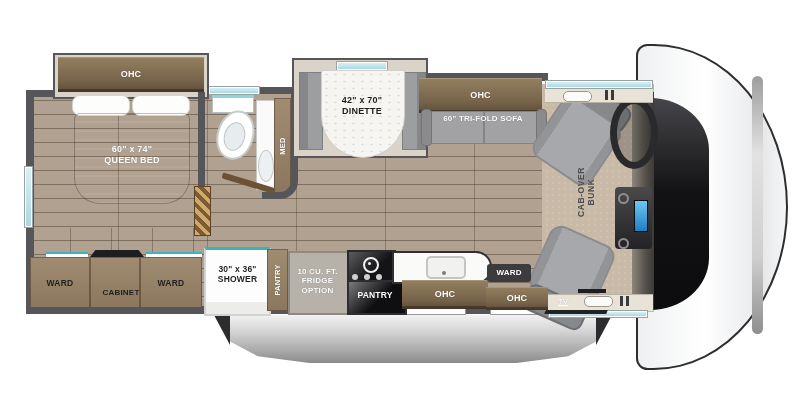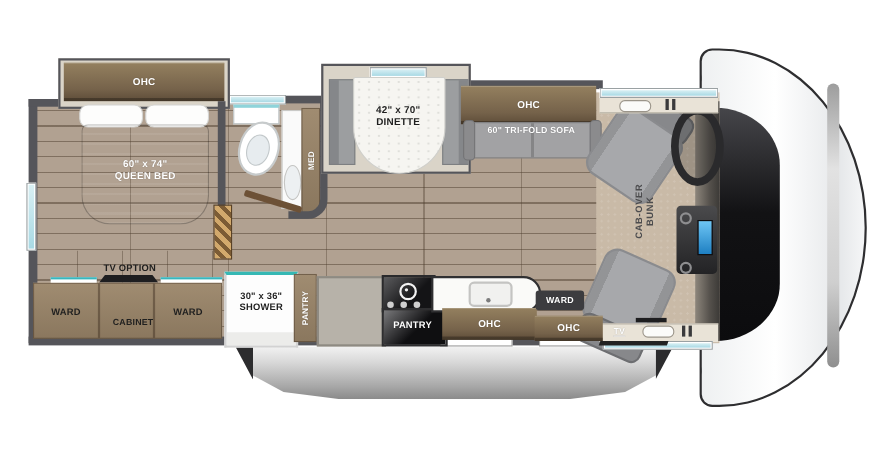--- a/index.html
+++ b/index.html
@@ -156,40 +156,42 @@
   <div class="lbl lblw" style="left:550px;top:296px;width:26px;height:12px;font-size:8px;text-decoration:underline;">TV</div>
   <div class="abs" style="left:584px;top:296px;width:27px;height:9px;background:#fbfbf9;border:1px solid #9b958a;border-radius:5px;"></div>
   <div class="abs" style="left:620px;top:296px;width:3px;height:10px;background:#3a3a3c;"></div>
   <div class="abs" style="left:626px;top:296px;width:3px;height:10px;background:#3a3a3c;"></div>
   <div class="winblue" style="left:548px;top:310px;width:100px;height:8px;"></div>
   <div class="abs" style="left:545px;top:310px;width:62px;height:4px;background:#222;transform:skewX(-20deg);"></div>
 
   <div class="abs" style="left:30px;top:228px;width:172px;height:29px;
               background:linear-gradient(180deg,#a3907a,#8c7a64);
               background-image:repeating-linear-gradient(90deg, rgba(0,0,0,0) 0 40px, rgba(60,45,30,.35) 40px 41px);"></div>
-  <div class="lbl" style="left:58px;top:237px;width:120px;height:12px;font-size:8.5px;">TV OPTION</div>
   <div class="abs" style="left:90px;top:250px;width:54px;height:7px;background:#1e1e20;
               clip-path:polygon(10% 0,90% 0,100% 100%,0 100%);"></div>
   <div class="tealwin" style="left:46px;top:252px;width:42px;height:6px;"></div>
   <div class="tealwin" style="left:146px;top:252px;width:56px;height:6px;"></div>
   <div class="woodlite" style="left:30px;top:257px;width:60px;height:51px;"></div>
   <div class="lbl" style="left:30px;top:276px;width:60px;height:14px;font-size:8.5px;">WARD</div>
   <div class="woodlite" style="left:90px;top:257px;width:50px;height:51px;"></div>
   <div class="lbl" style="left:90px;top:286px;width:62px;height:14px;font-size:8px;">CABINET</div>
   <div class="woodlite" style="left:140px;top:257px;width:62px;height:51px;"></div>
   <div class="lbl" style="left:140px;top:276px;width:62px;height:14px;font-size:8.5px;">WARD</div>
 
   <div class="abs" style="left:204px;top:247px;width:63px;height:64px;background:#fdfdfd;border:2px solid #d2d2d2;
               border-top:3px solid #35b8b4;box-shadow:inset 0 -12px 0 #ececea;"></div>
   <div class="lbl" style="left:204px;top:258px;width:67px;height:32px;font-size:8.5px;">30" x 36"
 SHOWER</div>
 
   <div class="woodlite" style="left:267px;top:249px;width:21px;height:62px;"></div>
   <div class="lbl lblw" style="left:252px;top:275px;width:52px;height:10px;font-size:7.5px;transform:rotate(-90deg);">PANTRY</div>
   <div class="abs" style="left:288px;top:251px;width:59px;height:60px;background:#b7b2a9;border:2px solid #8e8a82;"></div>
+  <div class="lbl lblw" style="left:288px;top:254px;width:59px;height:54px;font-size:8px;">10 CU. FT.
+FRIDGE
+OPTION</div>
   <div class="abs" style="left:347px;top:250px;width:45px;height:30px;
               background:linear-gradient(135deg,#5c5c5e,#141416 60%);border:2px solid #2a2a2c;"></div>
   <div class="abs" style="left:363px;top:257px;width:12px;height:12px;border:2px solid #f2f2f2;border-radius:50%;"></div>
   <div class="abs" style="left:368px;top:262px;width:3px;height:3px;background:#f2f2f2;border-radius:50%;"></div>
   <div class="abs" style="left:352px;top:274px;width:6px;height:6px;background:#cfcfcf;border-radius:50%;"></div>
   <div class="abs" style="left:364px;top:274px;width:6px;height:6px;background:#cfcfcf;border-radius:50%;"></div>
   <div class="abs" style="left:376px;top:274px;width:6px;height:6px;background:#cfcfcf;border-radius:50%;"></div>
   <div class="abs" style="left:347px;top:280px;width:56px;height:31px;border:2px solid #2e2e30;
               background:linear-gradient(135deg,#7a7a7c,#0f0f11 55%);"></div>
   <div class="lbl lblw" style="left:347px;top:288px;width:56px;height:14px;font-size:8.5px;">PANTRY</div>

